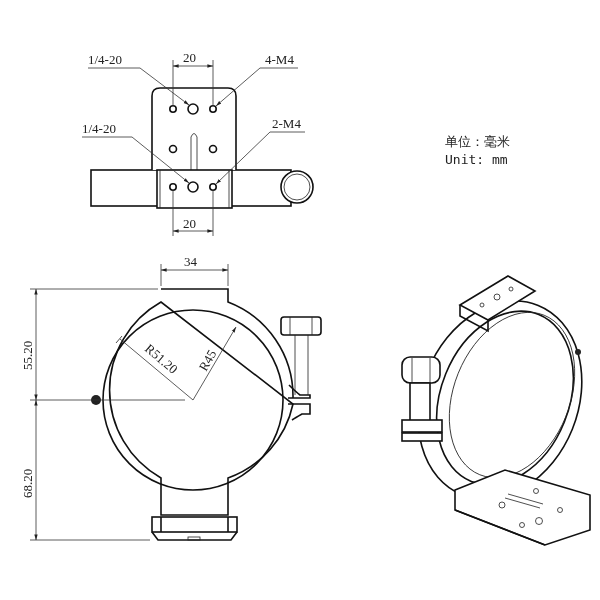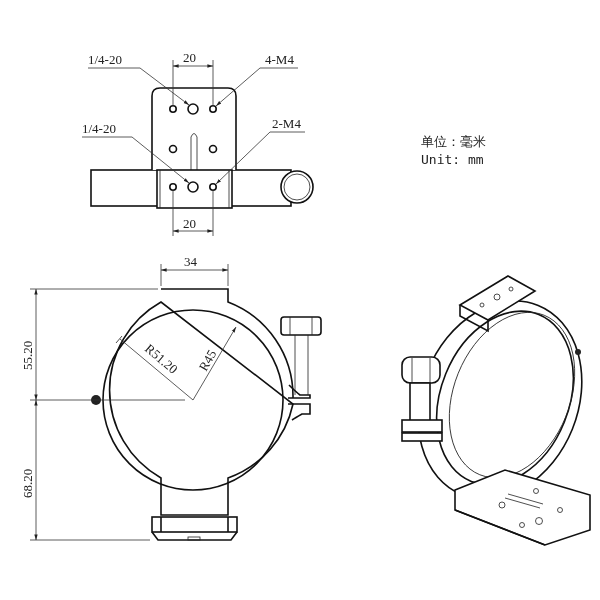--- a/index.html
+++ b/index.html
@@ -3,21 +3,21 @@
   <meta charset="utf-8">
   <style>
     html, body { margin: 0; padding: 0; background: #ffffff; }
     body { width: 600px; height: 600px; position: relative; overflow: hidden; }
     #drawing { position: absolute; left: 0; top: 0; width: 600px; height: 600px; }
     .ln { stroke: #111; fill: none; stroke-width: 1.6; }
     .thin { stroke: #222; fill: none; stroke-width: 0.8; }
     .dim { stroke: #333; fill: none; stroke-width: 0.8; }
     .fillw { fill: #fff; stroke: #111; stroke-width: 1.6; }
     .lbl { font-family: "Liberation Serif", "DejaVu Serif", serif; font-size: 13px; fill: #222; }
-    .unit-block { position: absolute; left: 421px; top: 133px; font-family: "DejaVu Sans Mono", "Liberation Mono", monospace; font-size: 13px; color: #222; line-height: 18px; }
+    .unit-block { position: absolute; left: 445px; top: 133px; font-family: "DejaVu Sans Mono", "Liberation Mono", monospace; font-size: 13px; color: #222; line-height: 18px; }
     .unit-block div { white-space: nowrap; }
   </style>
 </head>
 <body>
 
 <svg id="drawing" viewBox="0 0 600 600" xmlns="http://www.w3.org/2000/svg">
   <defs>
     <marker id="arr" viewBox="0 0 10 10" refX="10" refY="5" markerWidth="7" markerHeight="7" orient="auto-start-reverse">
       <path d="M0,2 L10,5 L0,8 z" fill="#222"></path>
     </marker>

